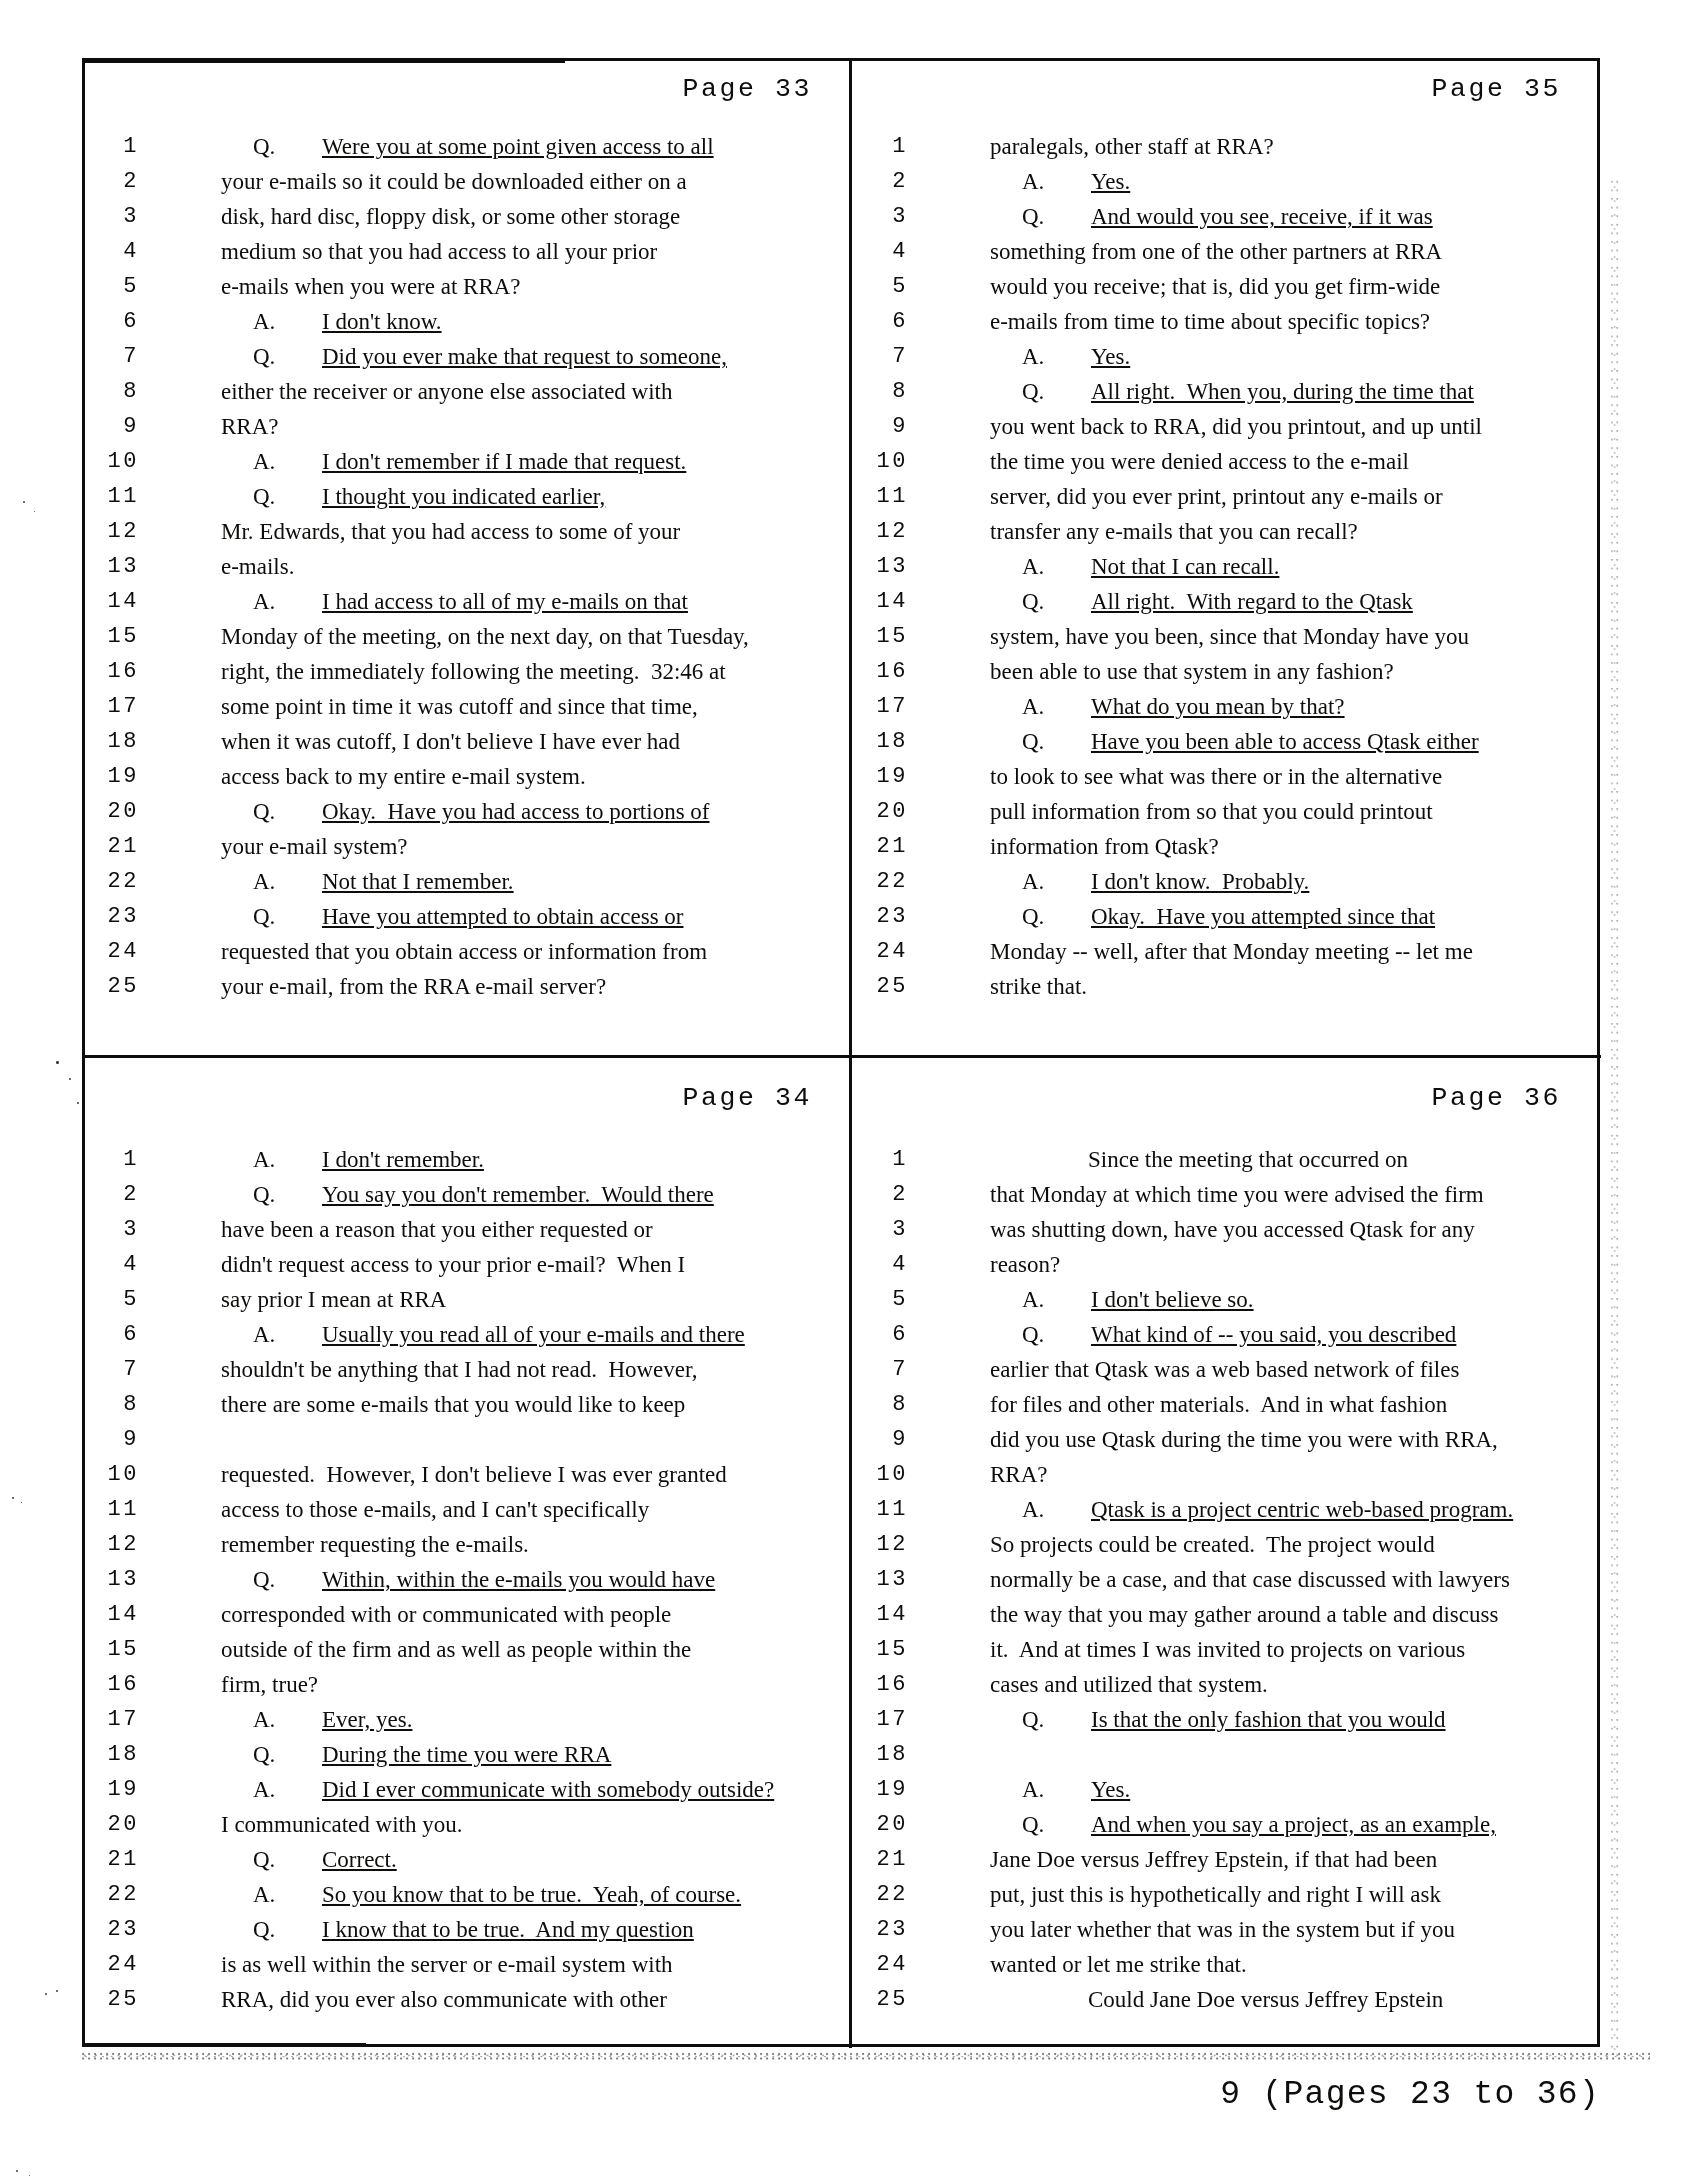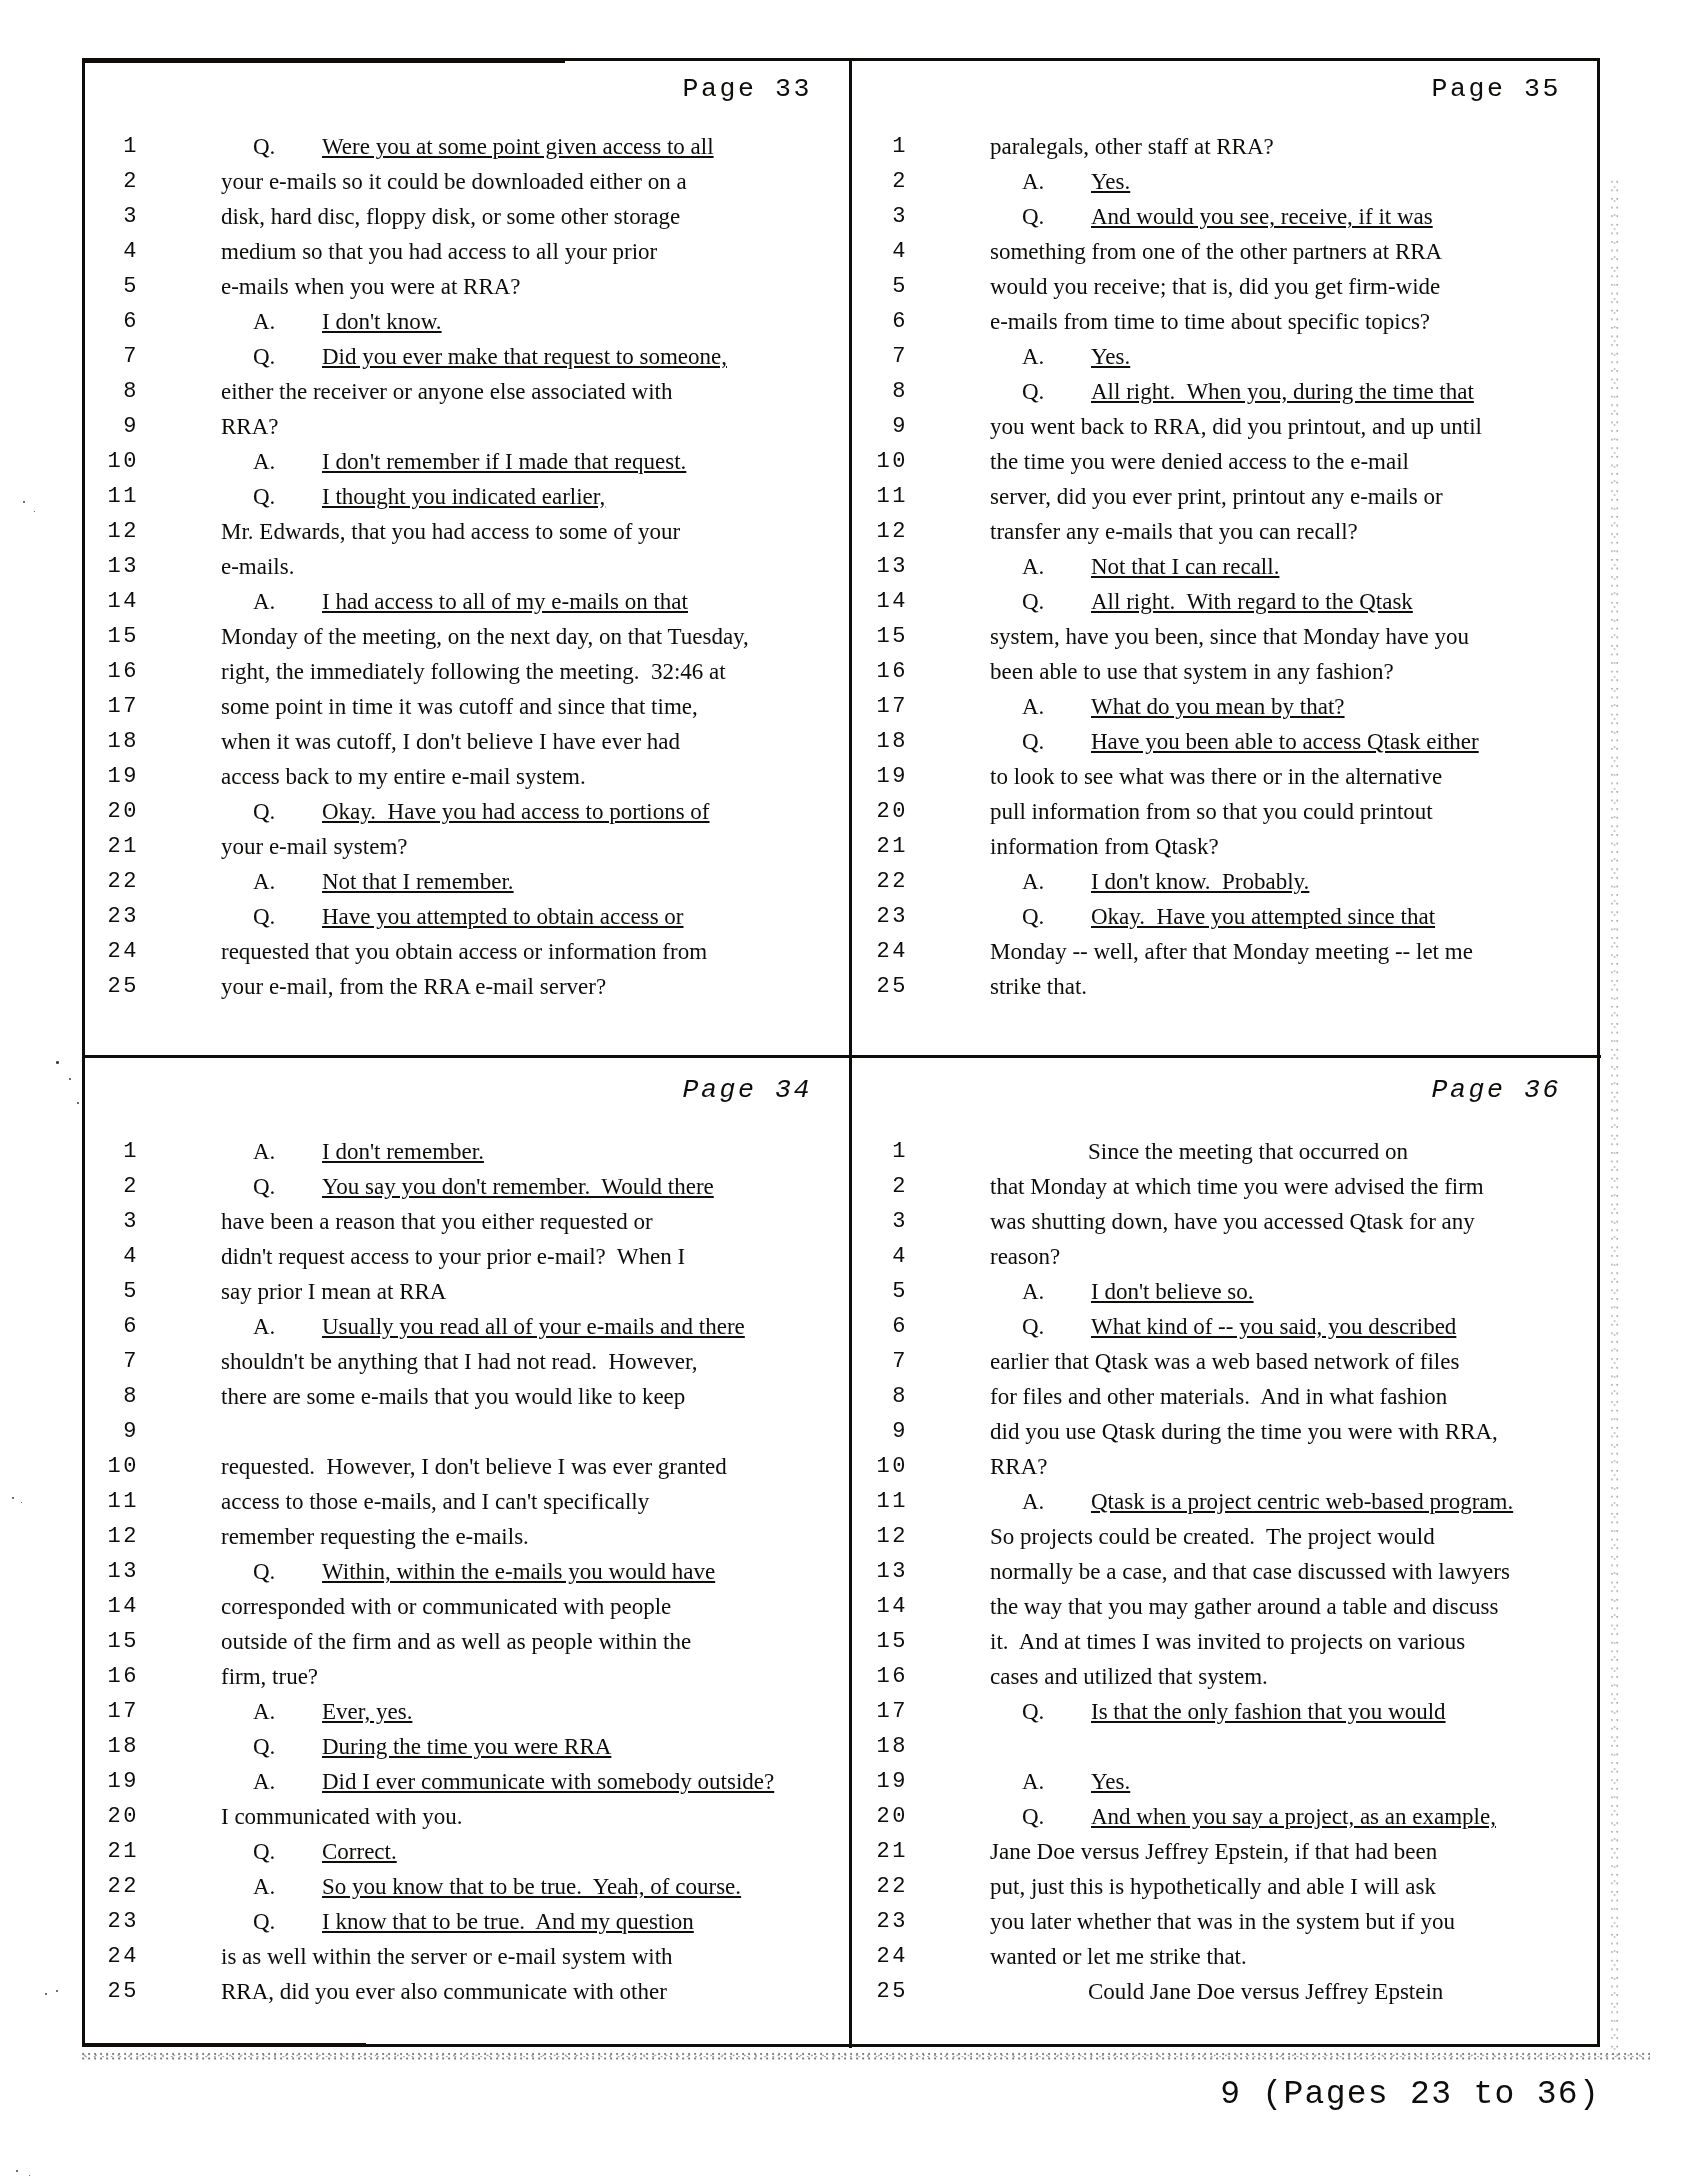--- a/index.html
+++ b/index.html
@@ -36,21 +36,21 @@
 
   .qhead{
     text-align:right;
     font-family:"Liberation Mono", monospace;
     font-size:26.5px;line-height:29px;
     letter-spacing:2.6px;
     padding-right:34px;
     padding-left:28px;
   }
   .q-tl .qhead,.q-tr .qhead{margin-top:13.2px;}
-  .q-bl .qhead,.q-br .qhead{margin-top:17px;font-style:italic;}
+  .q-bl .qhead,.q-br .qhead{margin-top:25px;}
 
   .lines{position:relative;}
   .q-tl .lines,.q-tr .lines{margin-top:25px;}
   .q-bl .lines,.q-br .lines{margin-top:29px;}
 
   .line{position:relative;height:35px;}
   .num{
     position:absolute;left:0;width:54px;text-align:right;
     font-family:"Liberation Mono", monospace;
     font-size:22px;line-height:35px;letter-spacing:2.6px;
@@ -511,21 +511,21 @@
         <div class="line ind1">
           <span class="num">20</span>
           <span class="txt"><span class="pfx">Q.</span>And when you say a project, as an example,</span>
         </div>
         <div class="line ind0">
           <span class="num">21</span>
           <span class="txt">Jane Doe versus Jeffrey Epstein, if that had been</span>
         </div>
         <div class="line ind0">
           <span class="num">22</span>
-          <span class="txt">put, just this is hypothetically and able I will ask</span>
+          <span class="txt">put, just this is hypothetically and right I will ask</span>
         </div>
         <div class="line ind0">
           <span class="num">23</span>
           <span class="txt">you later whether that was in the system but if you</span>
         </div>
         <div class="line ind0">
           <span class="num">24</span>
           <span class="txt">wanted or let me strike that.</span>
         </div>
         <div class="line ind2">

